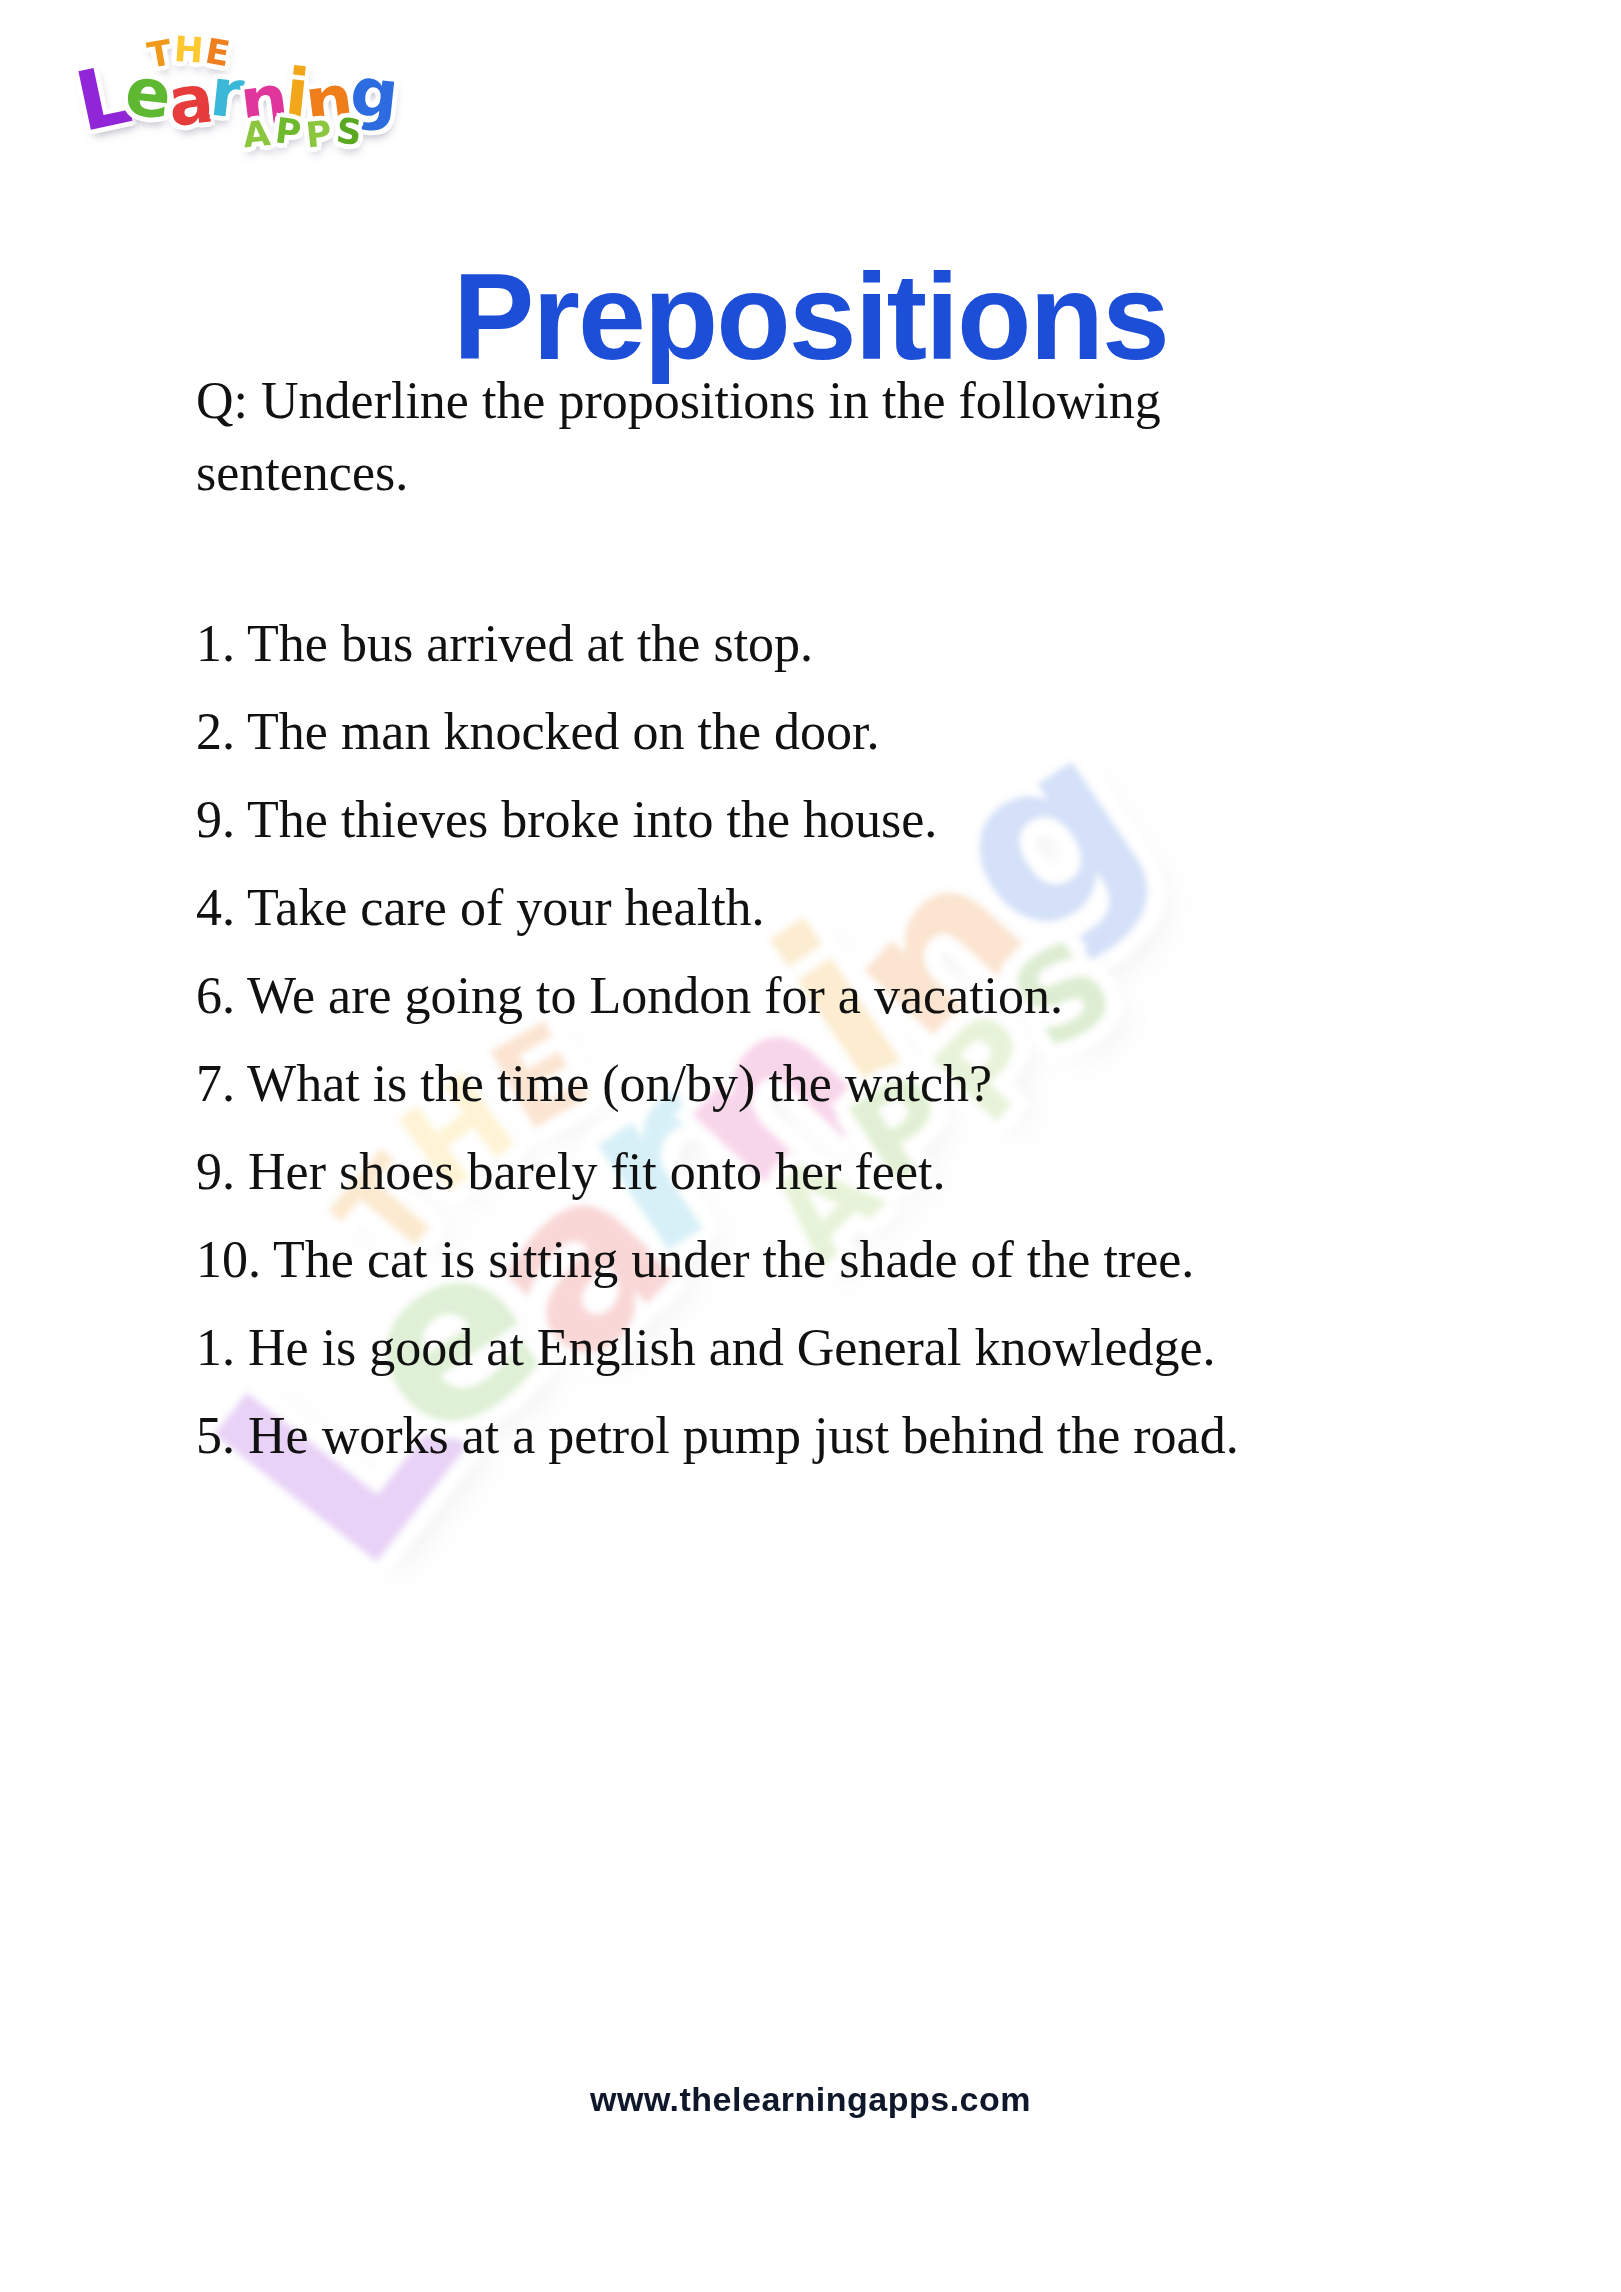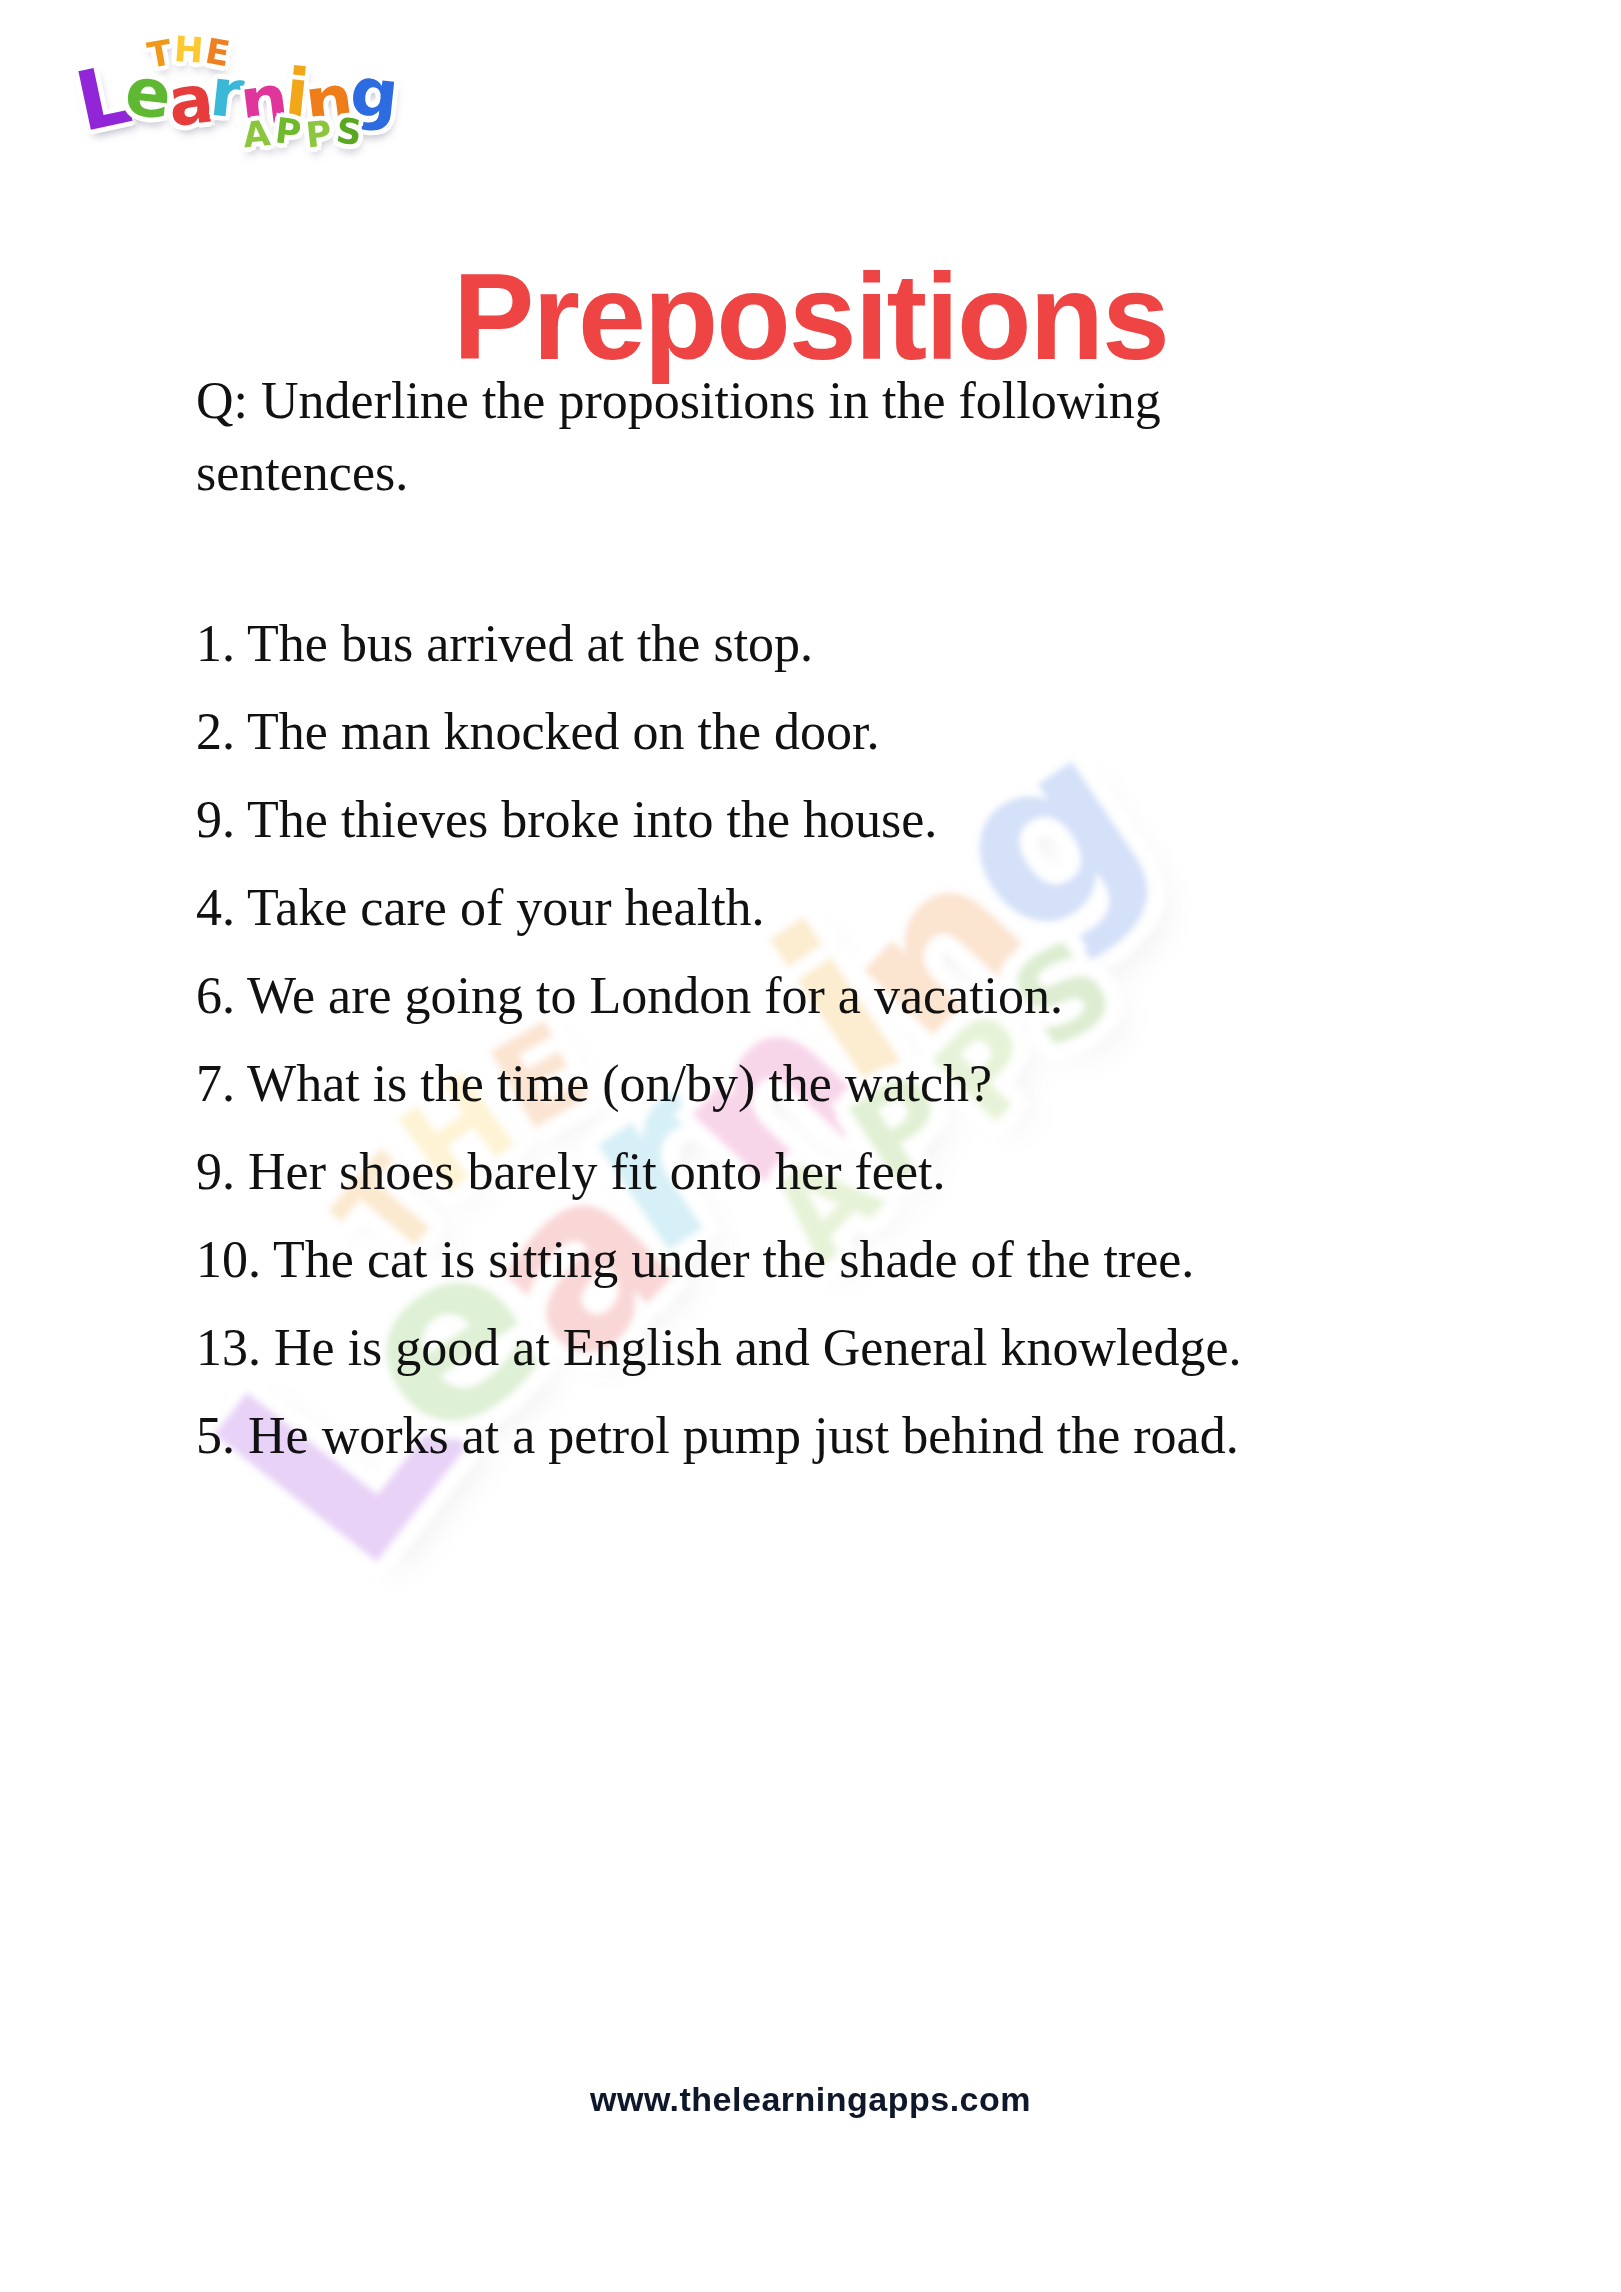--- a/index.html
+++ b/index.html
@@ -48,21 +48,21 @@
   }
 
   
   .title{
     position:absolute;left:0;top:165px;width:100%;
     text-align:center;
     font-family:"Liberation Sans", sans-serif;
     font-weight:bold;
     font-size:122px;
     letter-spacing:-2px;
-    color:#ef4444;
+    color:#1d4ed8;
   }
   .question{
     position:absolute;left:196px;top:365px;
     font-size:52px;line-height:72px;
   }
   .sentences{position:absolute;left:196px;top:600px;right:147px;}
   .sentence{
     font-size:52px;
     line-height:88px;
     white-space:nowrap;
@@ -107,20 +107,20 @@
 
   <div class="sentences">
     <div class="sentence">1. The bus arrived at the stop.</div>
     <div class="sentence">2. The man knocked on the door.</div>
     <div class="sentence">9. The thieves broke into the house.</div>
     <div class="sentence">4. Take care of your health.</div>
     <div class="sentence">6. We are going to London for a vacation.</div>
     <div class="sentence">7. What is the time (on/by) the watch?</div>
     <div class="sentence">9. Her shoes barely fit onto her feet.</div>
     <div class="sentence">10. The cat is sitting under the shade of the tree.</div>
-    <div class="sentence">13. He is good at English and General knowledge.</div>
+    <div class="sentence">1. He is good at English and General knowledge.</div>
     <div class="sentence">5. He works at a petrol pump just behind the road.</div>
   </div>
 
   <div class="footer">www.thelearningapps.com</div>
 
 </div>
 
 
 </body></html>

